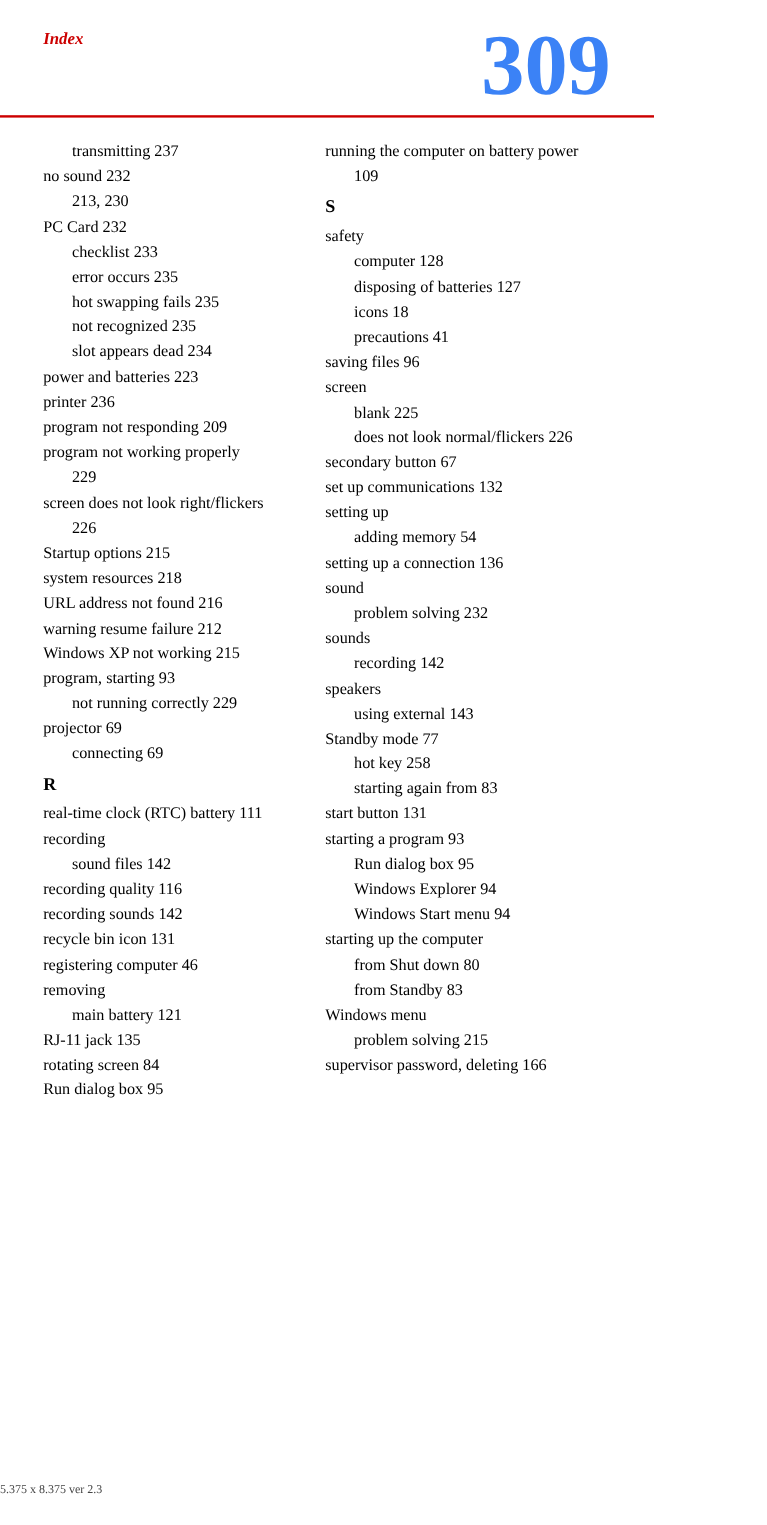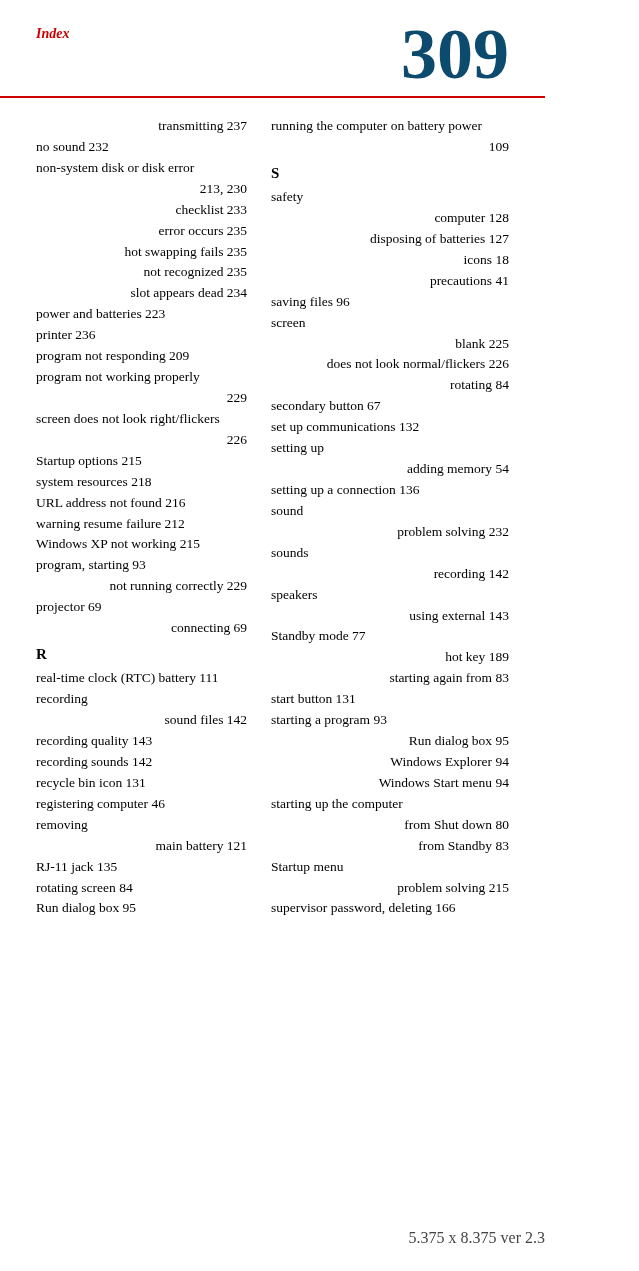--- a/index.html
+++ b/index.html
@@ -34,21 +34,21 @@
     .header-left {
       font-size: 14px;
       font-style: italic;
       font-weight: bold;
       color: #cc0000;
       padding-top: 8px;
     }
     .header-right {
       font-size: 72px;
       font-weight: bold;
-      color: #0c4a6e;
+      color: #3b82f6;
       line-height: 1;
     }
 
     
     .columns {
       display: flex;
       gap: 0;
       padding: 0 36px;
     }
     .col-left {
@@ -64,58 +64,57 @@
     .entry {
       line-height: 1.55;
       margin-bottom: 0;
     }
     .entry-main {
       display: block;
     }
     .entry-sub {
       display: block;
       padding-left: 24px;
-      text-align: right;
     }
     .section-letter {
       font-weight: bold;
       font-size: 15px;
       margin-top: 4px;
       margin-bottom: 2px;
       display: block;
     }
 
     
     .page-footer {
       position: absolute;
       bottom: 24px;
       left: 0;
       right: 0;
-      text-align: right;
-      font-size: 16px;
+      text-align: left;
+      font-size: 10px;
       color: #444;
     }
   </style>
 </head>
 <body>
 
 <div class="page-container">
 
   <div class="page-header">
     <span class="header-left">Index</span>
     <span class="header-right">309</span>
   </div>
 
   <div class="columns">
 
     <div class="col-left" id="left-col">
     <span class="entry entry-sub">transmitting 237</span>
         <span class="entry entry-main">no sound 232</span>
-        <span class="entry entry-main">non-system disk or disk error</span>
         <span class="entry entry-sub">213, 230</span>
+        <span class="entry entry-main">PC Card 232</span>
         <span class="entry entry-sub">checklist 233</span>
         <span class="entry entry-sub">error occurs 235</span>
         <span class="entry entry-sub">hot swapping fails 235</span>
         <span class="entry entry-sub">not recognized 235</span>
         <span class="entry entry-sub">slot appears dead 234</span>
         <span class="entry entry-main">power and batteries 223</span>
         <span class="entry entry-main">printer 236</span>
         <span class="entry entry-main">program not responding 209</span>
         <span class="entry entry-main">program not working properly</span>
         <span class="entry entry-sub">229</span>
@@ -127,21 +126,21 @@
         <span class="entry entry-main">warning resume failure 212</span>
         <span class="entry entry-main">Windows XP not working 215</span>
         <span class="entry entry-main">program, starting 93</span>
         <span class="entry entry-sub">not running correctly 229</span>
         <span class="entry entry-main">projector 69</span>
         <span class="entry entry-sub">connecting 69</span>
         <span class="entry section-letter">R</span>
         <span class="entry entry-main">real-time clock (RTC) battery 111</span>
         <span class="entry entry-main">recording</span>
         <span class="entry entry-sub">sound files 142</span>
-        <span class="entry entry-main">recording quality 143</span>
+        <span class="entry entry-main">recording quality 116</span>
         <span class="entry entry-main">recording sounds 142</span>
         <span class="entry entry-main">recycle bin icon 131</span>
         <span class="entry entry-main">registering computer 46</span>
         <span class="entry entry-main">removing</span>
         <span class="entry entry-sub">main battery 121</span>
         <span class="entry entry-main">RJ-11 jack 135</span>
         <span class="entry entry-main">rotating screen 84</span>
         <span class="entry entry-main">Run dialog box 95</span>
       </div>
 
@@ -151,44 +150,43 @@
         <span class="entry section-letter">S</span>
         <span class="entry entry-main">safety</span>
         <span class="entry entry-sub">computer 128</span>
         <span class="entry entry-sub">disposing of batteries 127</span>
         <span class="entry entry-sub">icons 18</span>
         <span class="entry entry-sub">precautions 41</span>
         <span class="entry entry-main">saving files 96</span>
         <span class="entry entry-main">screen</span>
         <span class="entry entry-sub">blank 225</span>
         <span class="entry entry-sub">does not look normal/flickers 226</span>
-        <span class="entry entry-sub">rotating 84</span>
         <span class="entry entry-main">secondary button 67</span>
         <span class="entry entry-main">set up communications 132</span>
         <span class="entry entry-main">setting up</span>
         <span class="entry entry-sub">adding memory 54</span>
         <span class="entry entry-main">setting up a connection 136</span>
         <span class="entry entry-main">sound</span>
         <span class="entry entry-sub">problem solving 232</span>
         <span class="entry entry-main">sounds</span>
         <span class="entry entry-sub">recording 142</span>
         <span class="entry entry-main">speakers</span>
         <span class="entry entry-sub">using external 143</span>
         <span class="entry entry-main">Standby mode 77</span>
-        <span class="entry entry-sub">hot key 189</span>
+        <span class="entry entry-sub">hot key 258</span>
         <span class="entry entry-sub">starting again from 83</span>
         <span class="entry entry-main">start button 131</span>
         <span class="entry entry-main">starting a program 93</span>
         <span class="entry entry-sub">Run dialog box 95</span>
         <span class="entry entry-sub">Windows Explorer 94</span>
         <span class="entry entry-sub">Windows Start menu 94</span>
         <span class="entry entry-main">starting up the computer</span>
         <span class="entry entry-sub">from Shut down 80</span>
         <span class="entry entry-sub">from Standby 83</span>
-        <span class="entry entry-main">Startup menu</span>
+        <span class="entry entry-main">Windows menu</span>
         <span class="entry entry-sub">problem solving 215</span>
         <span class="entry entry-main">supervisor password, deleting 166</span>
       </div>
 
   </div>
 
   <div class="page-footer">
     <span>5.375 x 8.375 ver 2.3</span>
   </div>
 

